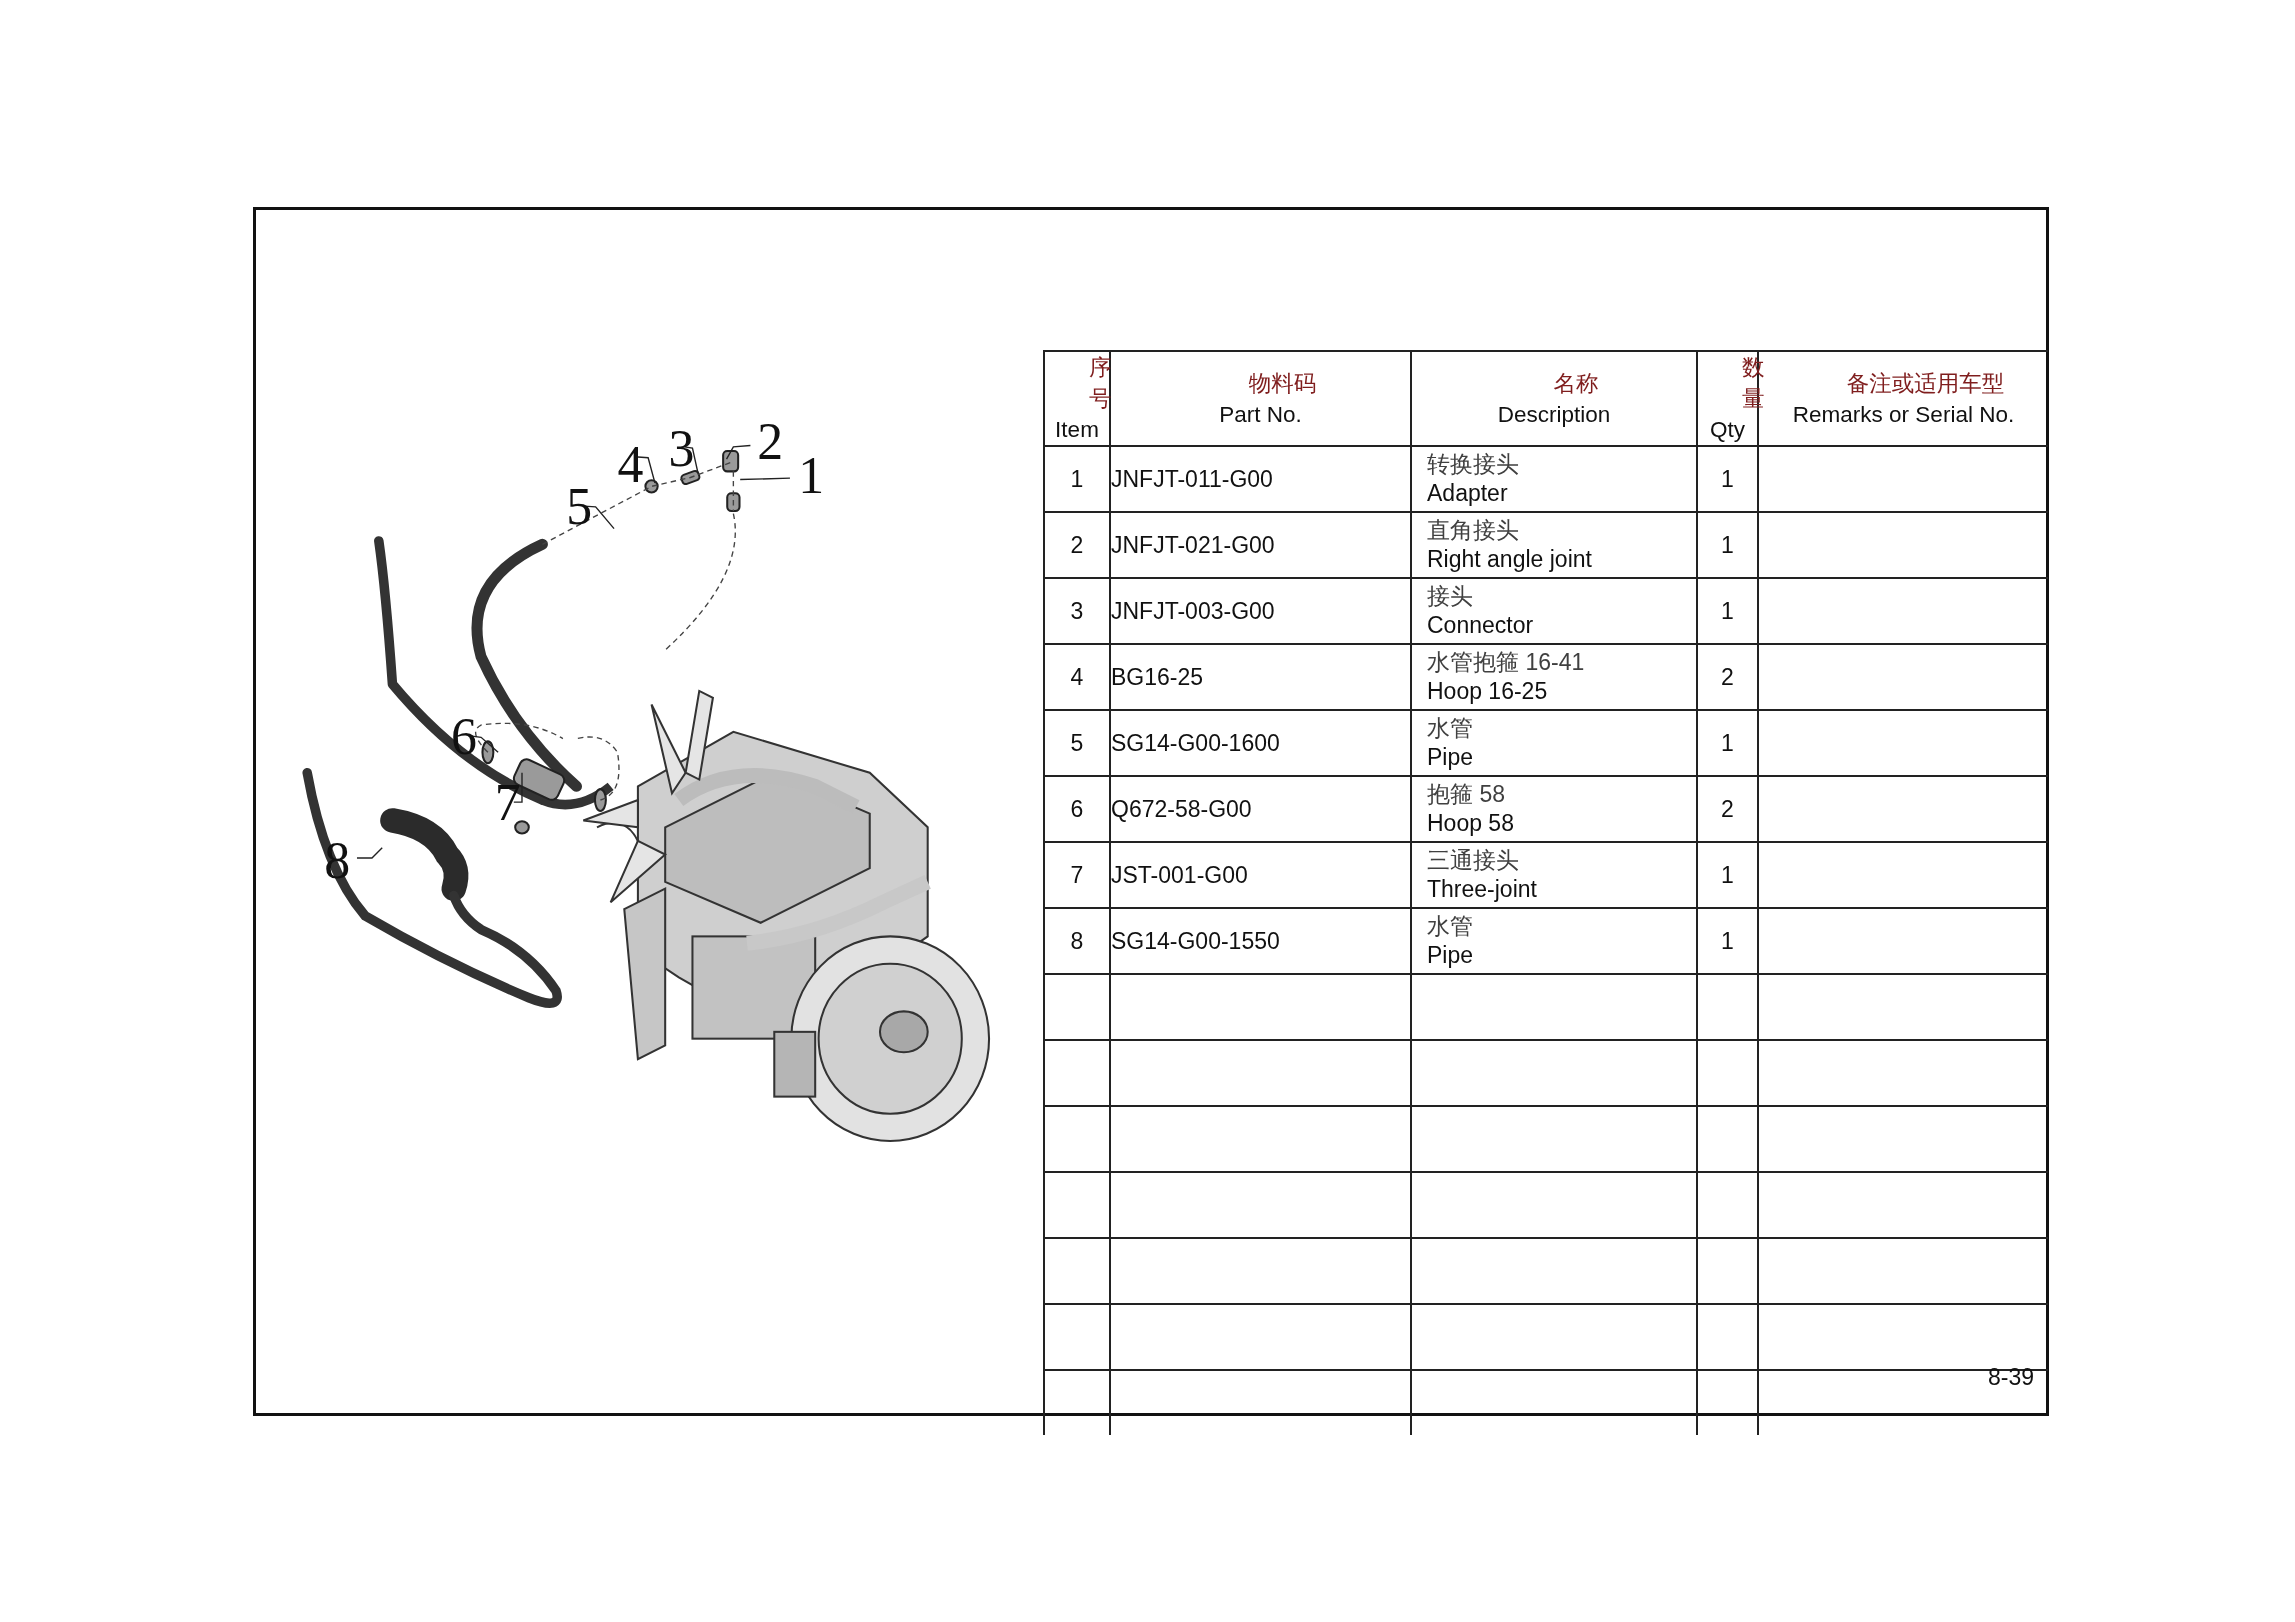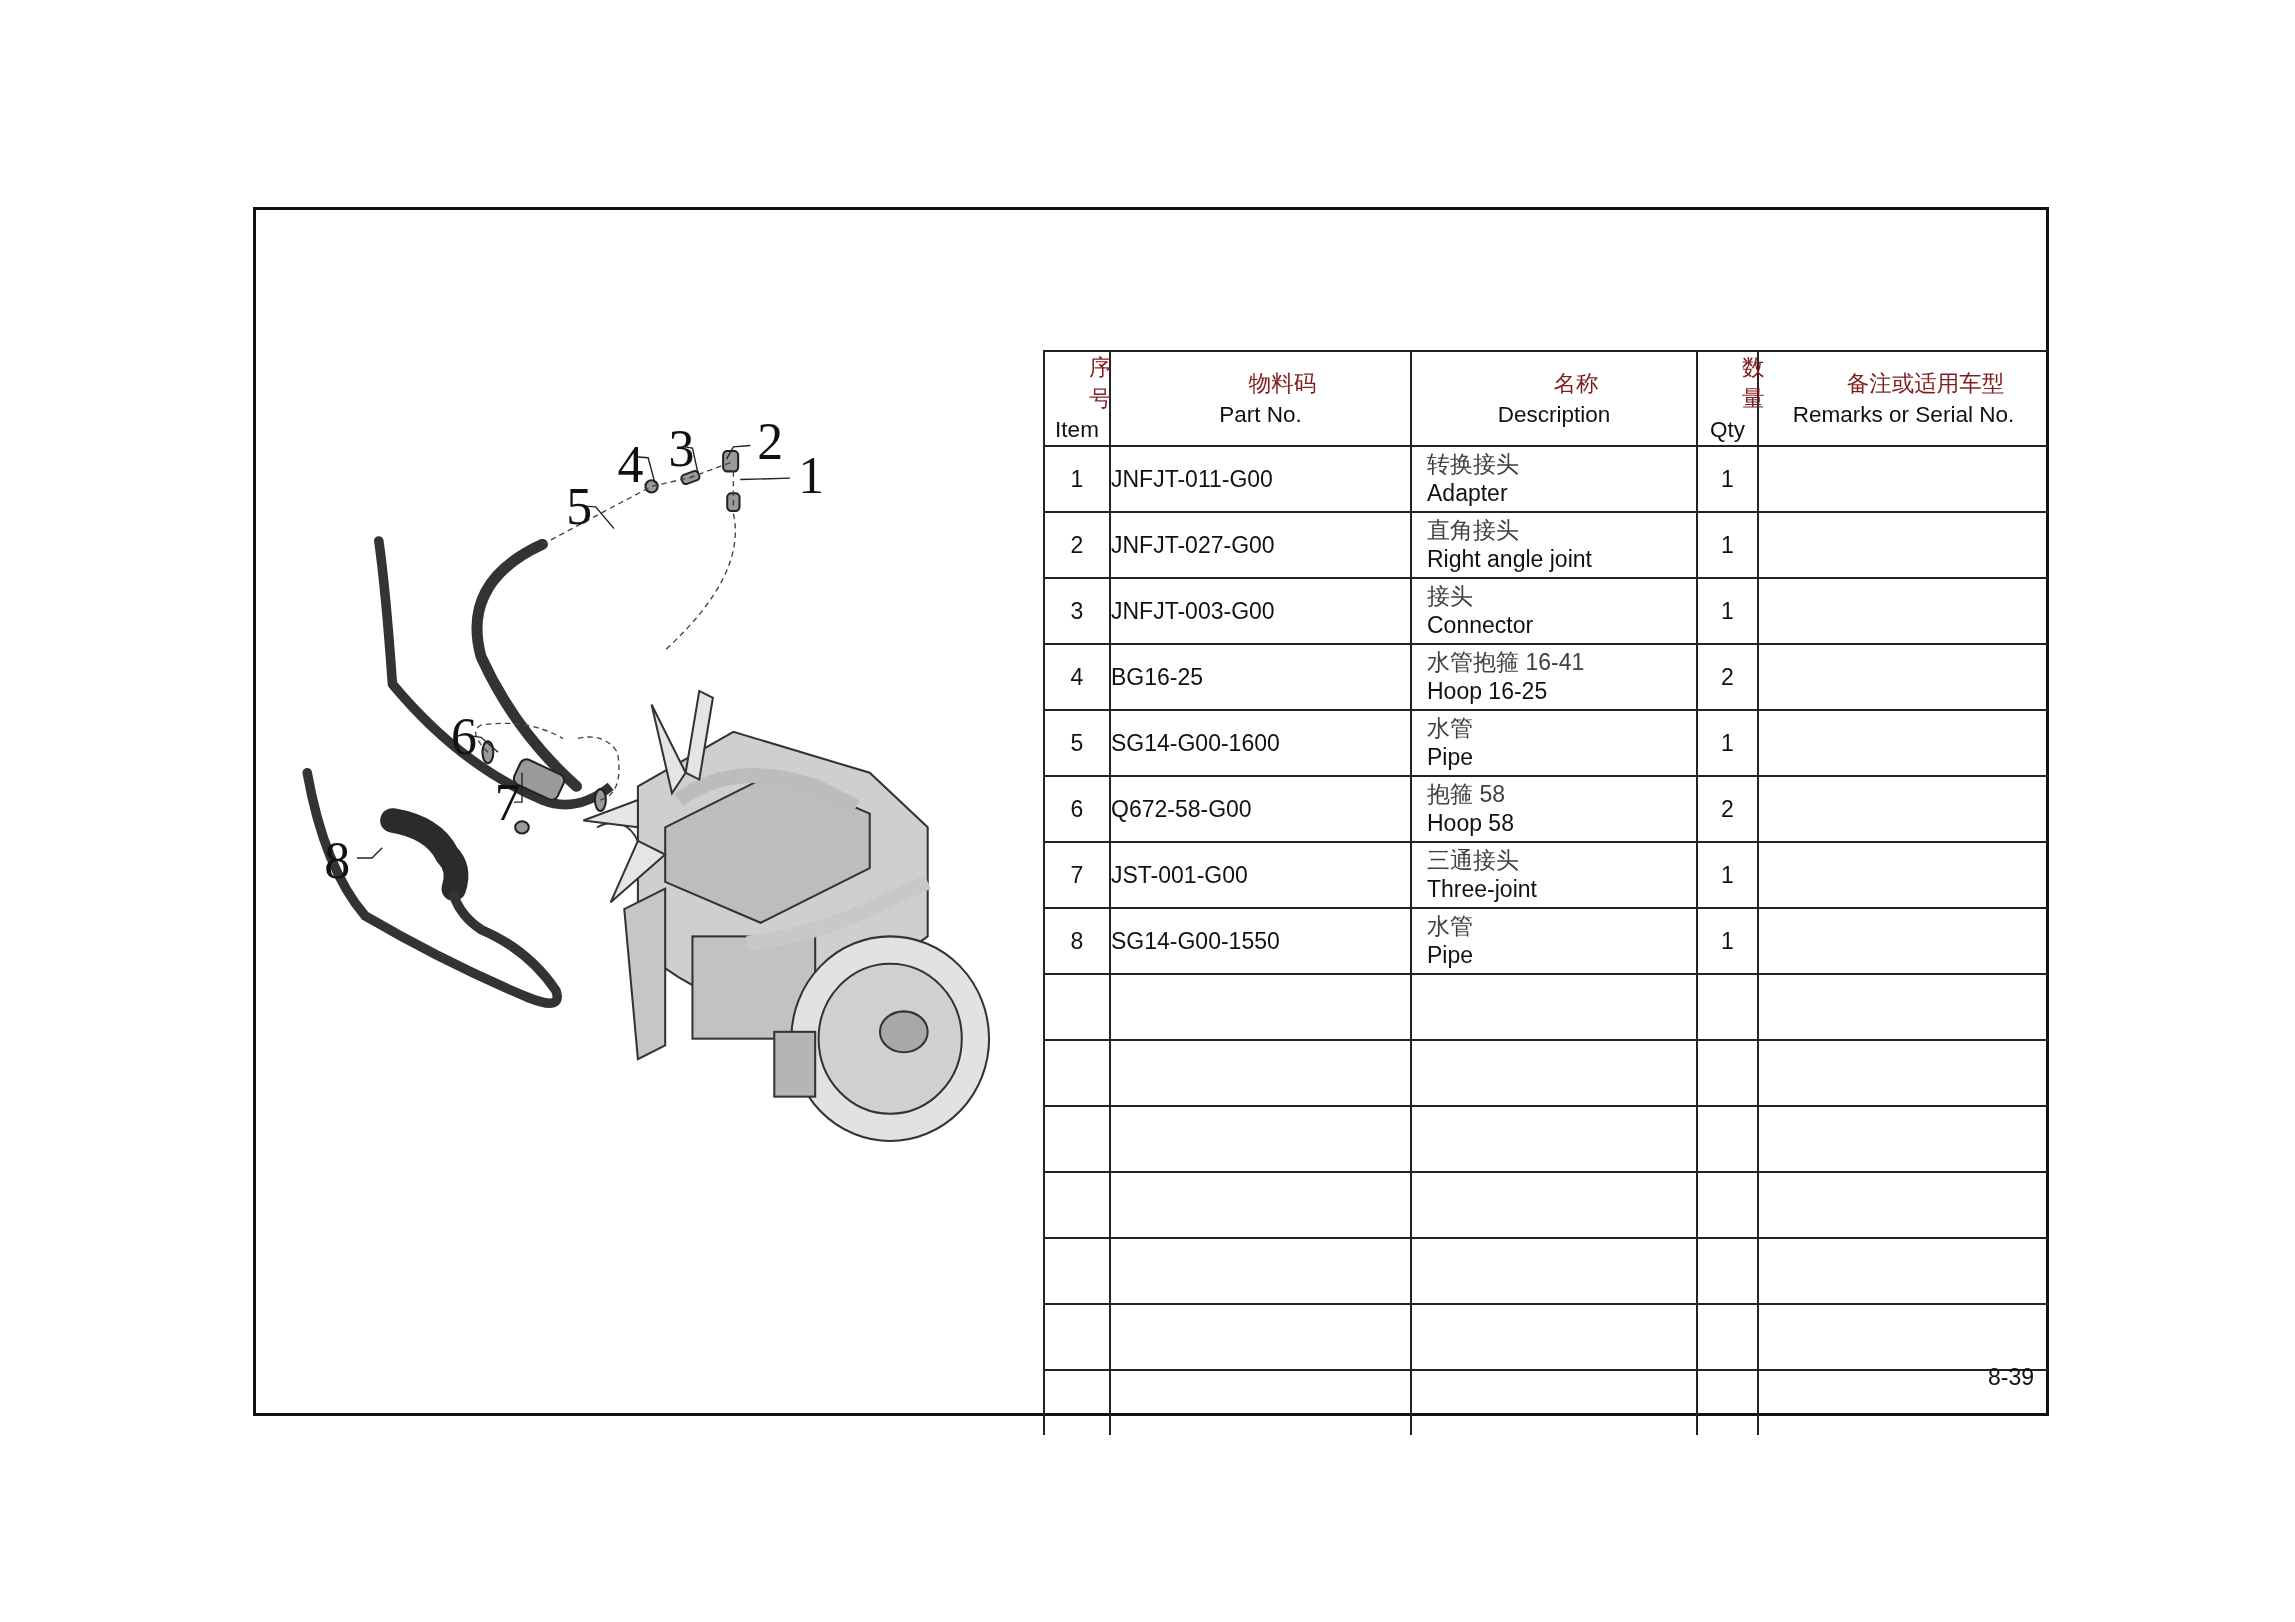--- a/index.html
+++ b/index.html
@@ -157,21 +157,21 @@
             <td class="c-part">JNFJT-011-G00</td>
             <td class="c-desc">
               <span class="desc-cn">转换接头</span>
               <span class="desc-en">Adapter</span>
             </td>
             <td class="c-qty">1</td>
             <td class="c-rem"></td>
           </tr>
         <tr>
             <td class="c-item">2</td>
-            <td class="c-part">JNFJT-027-G00</td>
+            <td class="c-part">JNFJT-021-G00</td>
             <td class="c-desc">
               <span class="desc-cn">直角接头</span>
               <span class="desc-en">Right angle joint</span>
             </td>
             <td class="c-qty">1</td>
             <td class="c-rem"></td>
           </tr>
         <tr>
             <td class="c-item">3</td>
             <td class="c-part">JNFJT-003-G00</td>

